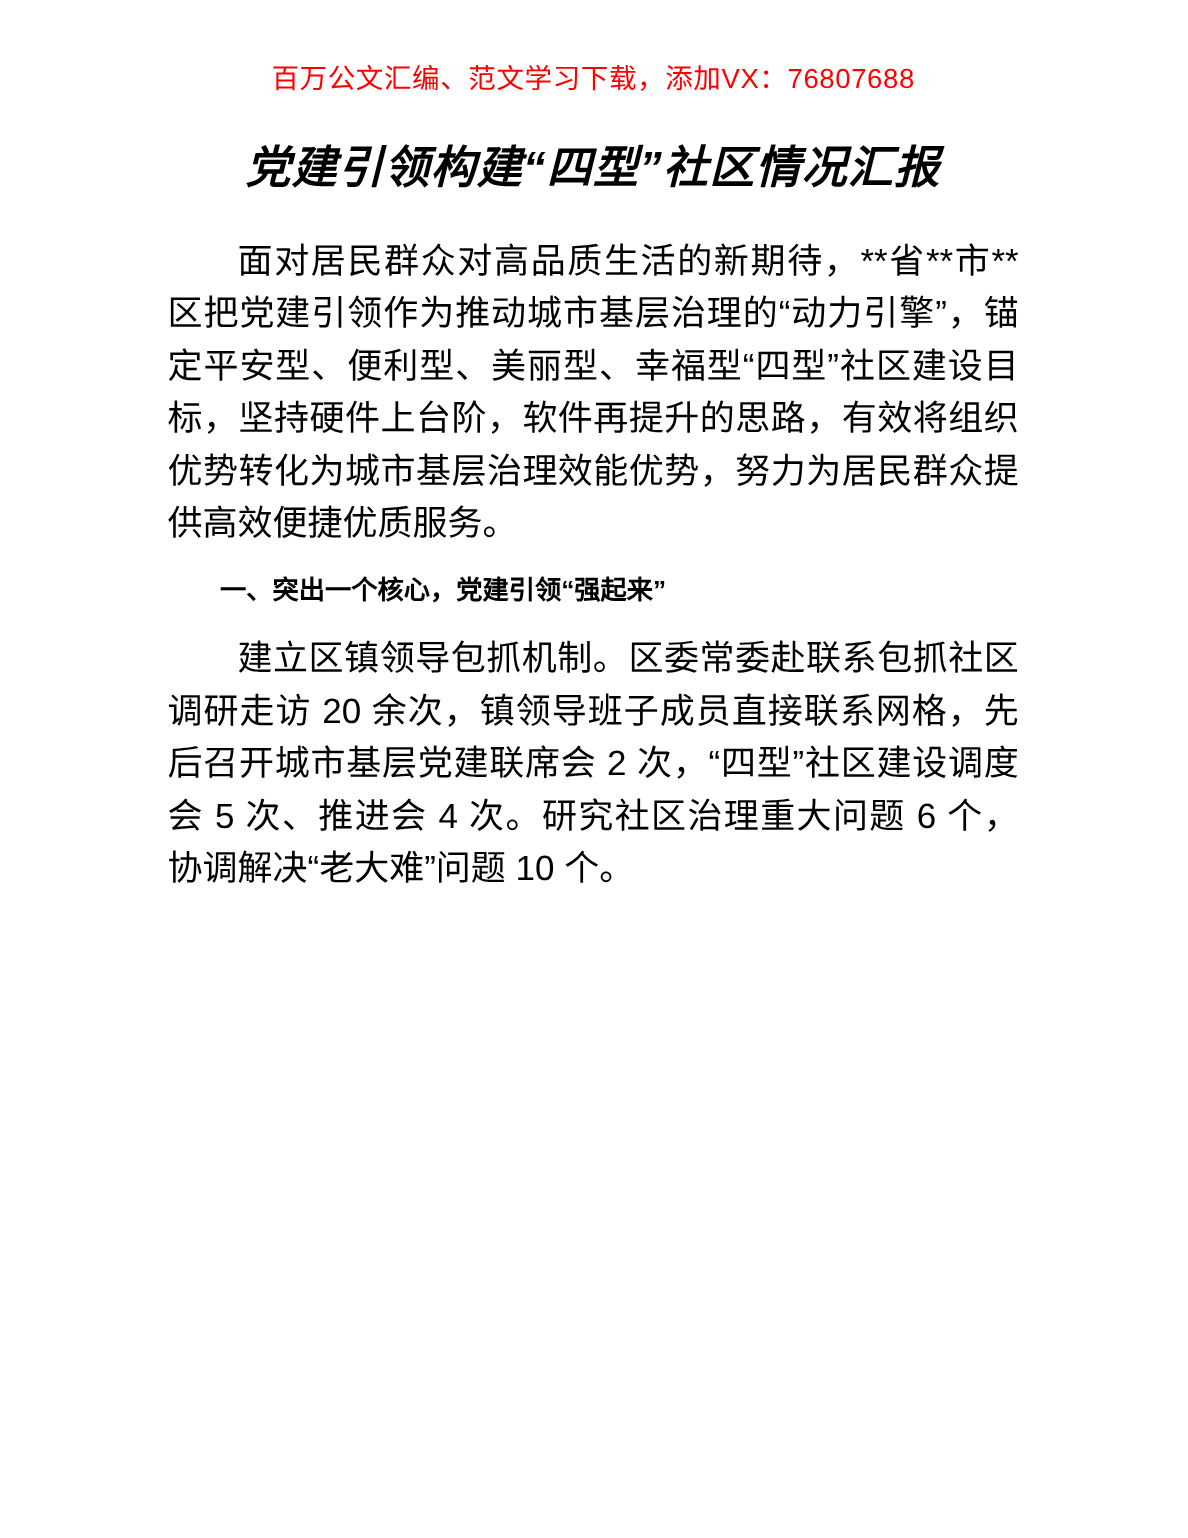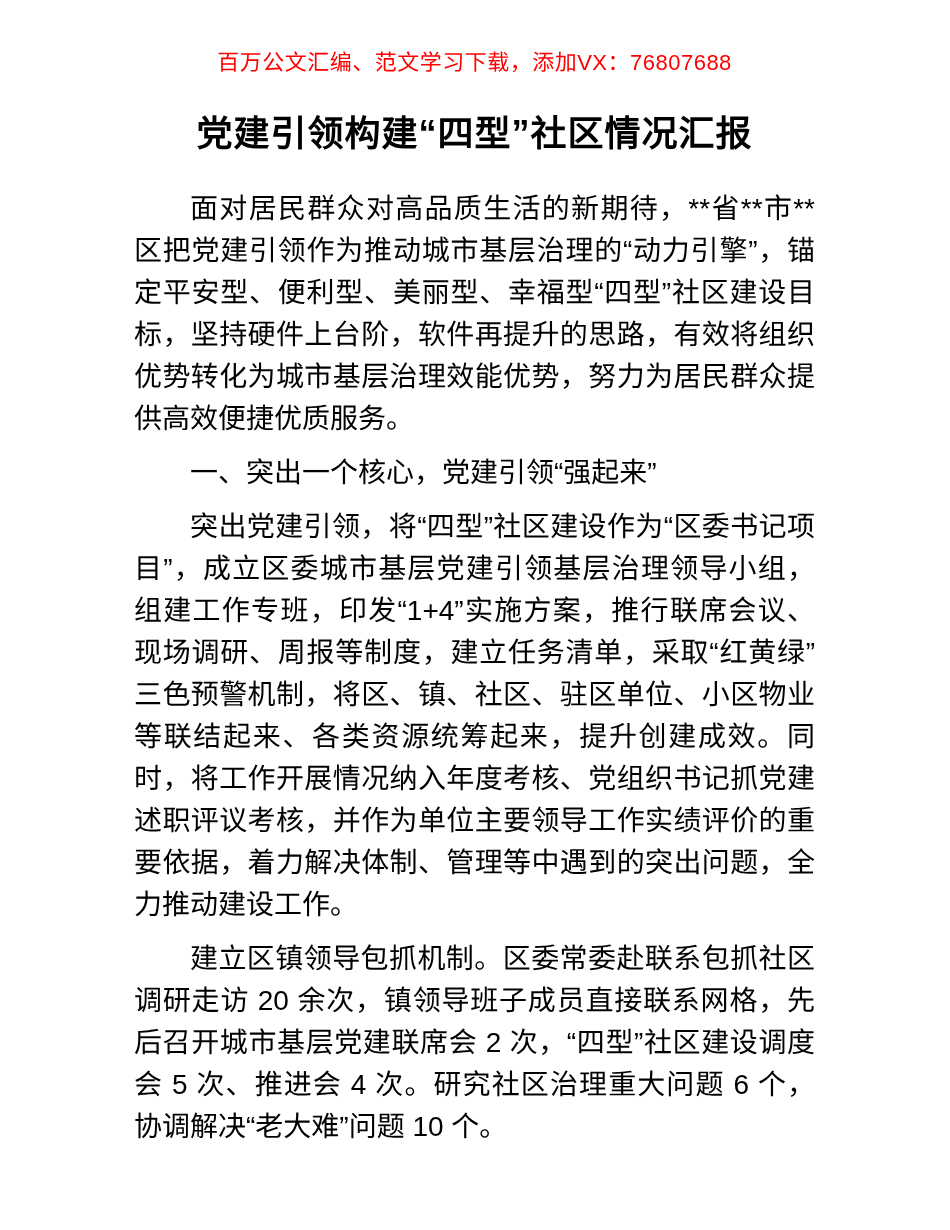--- a/index.html
+++ b/index.html
@@ -29,51 +29,51 @@
     letter-spacing: 0.5px;
     white-space: nowrap;
   }
   .doc-title {
     margin: 34px 0 0 0;
     text-align: center;
     font-size: 36px;
     line-height: 44px;
     font-weight: bold;
     letter-spacing: 1px;
+    font-style: italic;
   }
   .content {
     margin-top: 32px;
   }
   .para {
     margin: 0 0 12px 0;
     font-size: 28px;
     line-height: 42px;
     text-align: justify;
     text-indent: 2em;
     word-break: break-all;
   }
   .heading {
     margin: 0 0 12px 0;
-    font-size: 28px;
+    font-size: 21px;
     line-height: 42px;
-    font-weight: normal;
+    font-weight: bold;
     text-indent: 2em;
   }
 </style>
 </head>
 <body style="background: rgb(255, 255, 255); color: rgb(0, 0, 0);">
 
 <div class="page">
   <div class="notice" style="color: rgb(255, 0, 0);">百万公文汇编、范文学习下载，添加VX：76807688</div>
 
   <h1 class="doc-title">党建引领构建“四型”社区情况汇报</h1>
 
   <div class="content">
     <p class="para">面对居民群众对高品质生活的新期待，**省**市**区把党建引领作为推动城市基层治理的“动力引擎”，锚定平安型、便利型、美丽型、幸福型“四型”社区建设目标，坚持硬件上台阶，软件再提升的思路，有效将组织优势转化为城市基层治理效能优势，努力为居民群众提供高效便捷优质服务。</p>
 
     <h2 class="heading">一、突出一个核心，党建引领“强起来”</h2>
 
-    <p class="para">突出党建引领，将“四型”社区建设作为“区委书记项目”，成立区委城市基层党建引领基层治理领导小组，组建工作专班，印发“1+4”实施方案，推行联席会议、现场调研、周报等制度，建立任务清单，采取“红黄绿”三色预警机制，将区、镇、社区、驻区单位、小区物业等联结起来、各类资源统筹起来，提升创建成效。同时，将工作开展情况纳入年度考核、党组织书记抓党建述职评议考核，并作为单位主要领导工作实绩评价的重要依据，着力解决体制、管理等中遇到的突出问题，全力推动建设工作。</p>
 
 
     <p class="para">建立区镇领导包抓机制。区委常委赴联系包抓社区调研走访 20 余次，镇领导班子成员直接联系网格，先后召开城市基层党建联席会 2 次，“四型”社区建设调度会 5 次、推进会 4 次。研究社区治理重大问题 6 个，协调解决“老大难”问题 10 个。</p>
   </div>
 </div>
 
 </body></html>

